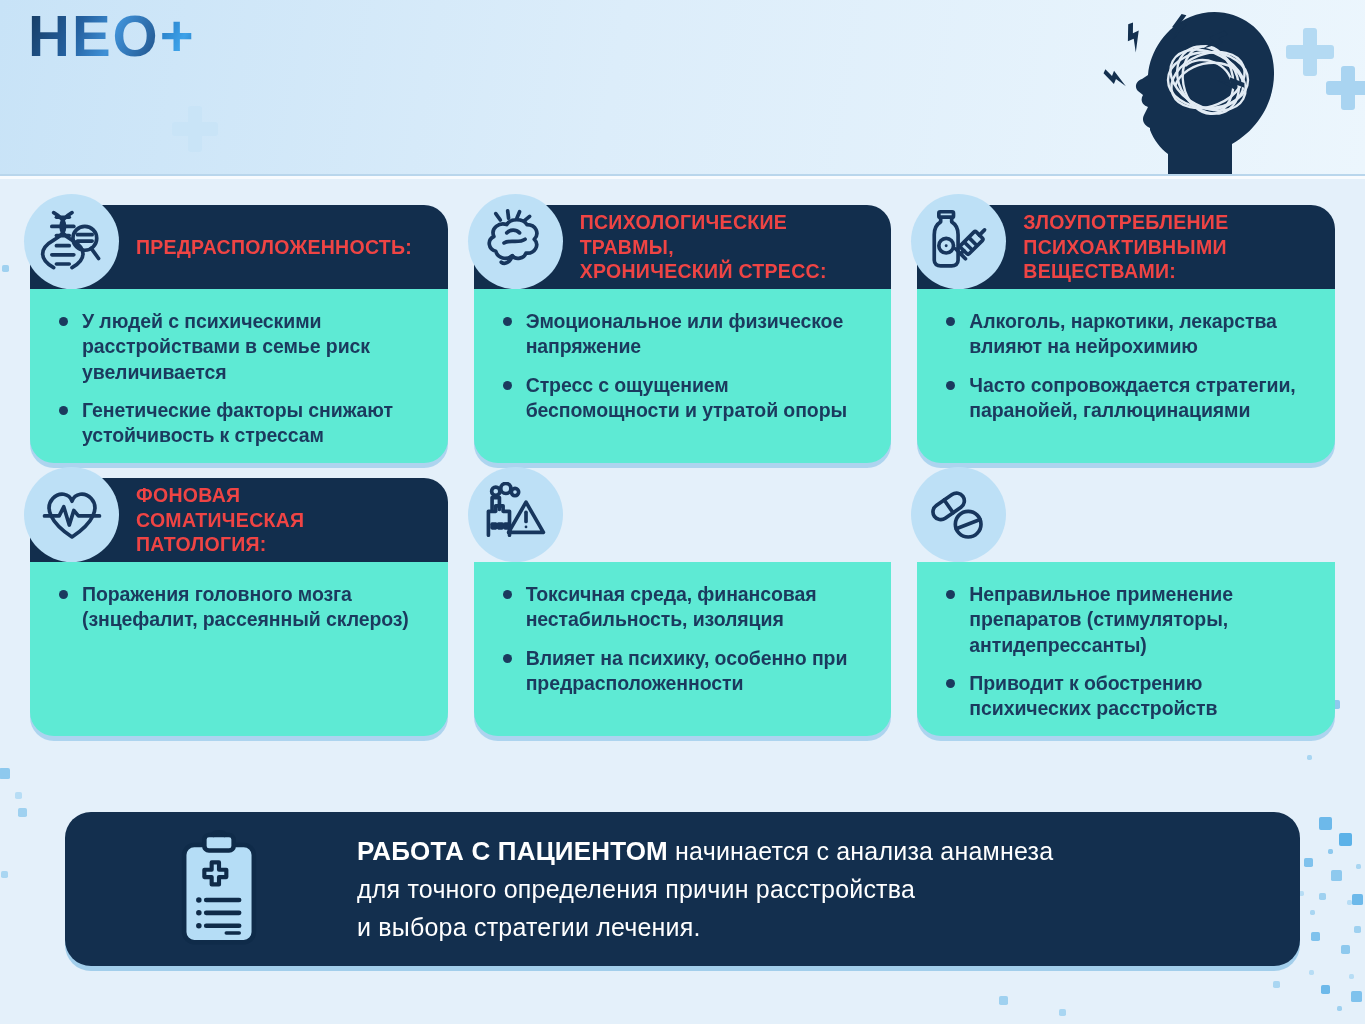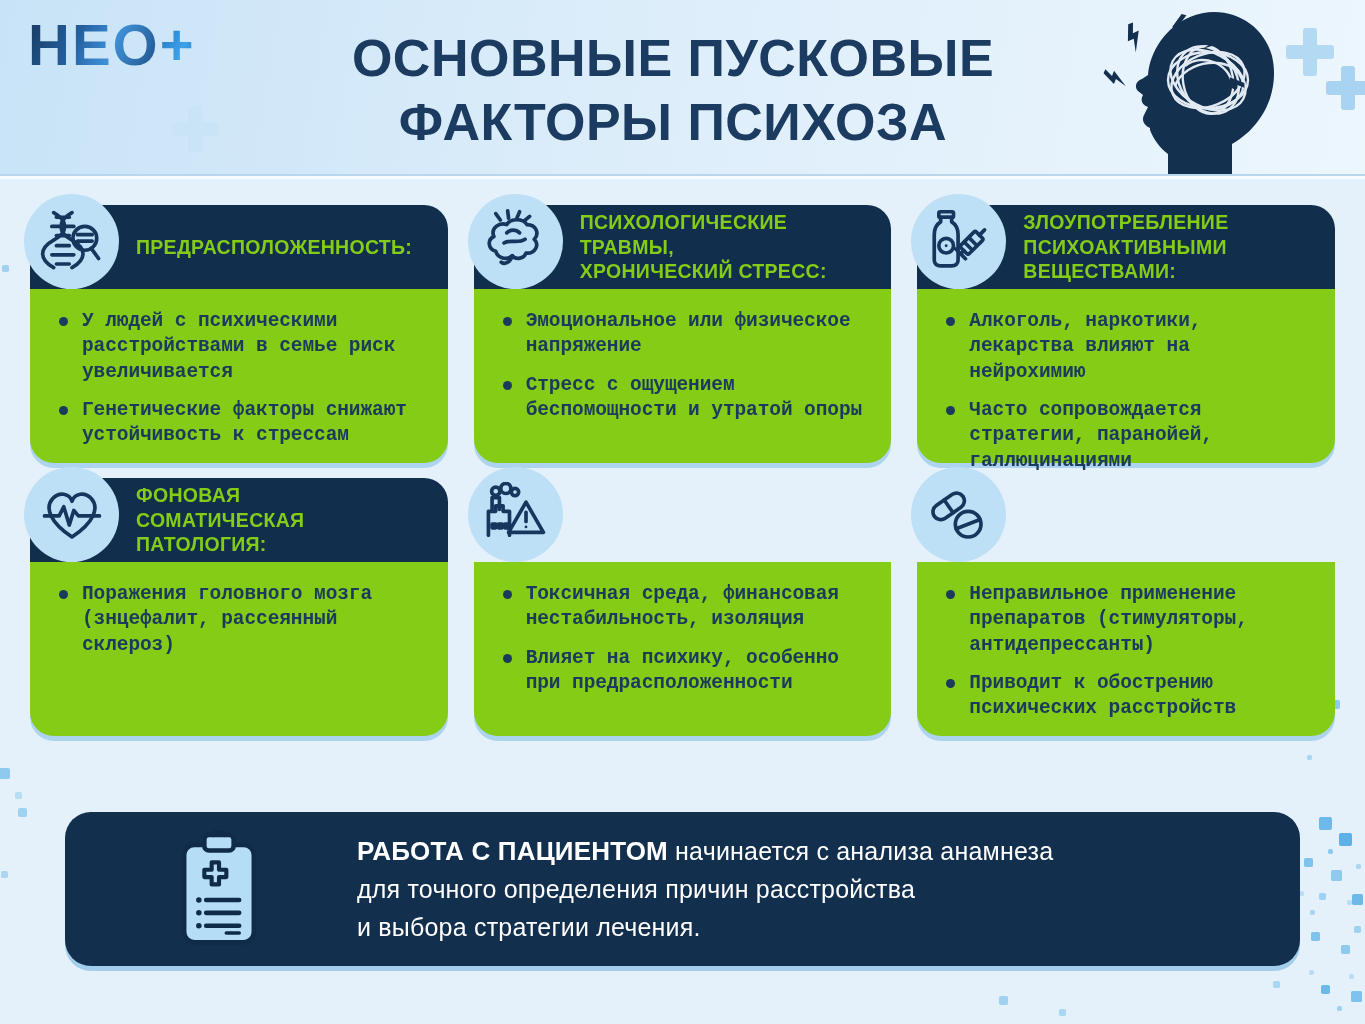--- a/index.html
+++ b/index.html
@@ -13,21 +13,21 @@
 
   
   .header {
     position:absolute; left:0; top:0; width:1365px; height:176px;
     background:linear-gradient(100deg,#c8e3f7 0%,#dcedfa 45%,#ecf6fd 100%);
     border-bottom:2px solid #b9d6ec;
     box-shadow:0 3px 0 rgba(255,255,255,.75);
     overflow:hidden; z-index:2;
   }
   .logo {
-    position:absolute; left:28px; top:16px;
+    position:absolute; left:28px; top:7px;
     font-size:58px; font-weight:900; letter-spacing:2px; line-height:1;
   }
   .logo .logo-word {
     background:linear-gradient(115deg,#16395e 0%,#1f5causes 0%,#24609f 38%,#3f90d6 62%,#1c4a80 100%);
     background:linear-gradient(115deg,#16395e 0%,#24609f 38%,#3f90d6 62%,#1c4a80 100%);
     -webkit-background-clip:text; background-clip:text; color:transparent;
   }
   .logo .logo-plus {
     background:linear-gradient(115deg,#1f6fb8 0%,#3da2e9 60%,#1c6cb4 100%);
     -webkit-background-clip:text; background-clip:text; color:transparent;
@@ -75,29 +75,28 @@
     column-gap:26px; row-gap:15px; z-index:3;
   }
   .card { position:relative; height:258px; }
   .card-band {
     position:absolute; left:0; top:0; right:0; height:84px;
     background:#122e4d; border-radius:24px 24px 0 0;
     display:flex; align-items:center;
     padding:6px 14px 6px 106px;
   }
   .card-title {
-    color:#84cc16; font-size:19.5px; font-weight:700;
+    color:#ef4444; font-size:19.5px; font-weight:700;
     line-height:1.26; letter-spacing:.3px; text-transform:uppercase;
   }
   .card-body {
     position:absolute; left:0; top:84px; right:0; bottom:0;
-    background:#84cc16; border-radius:0 0 24px 24px;
+    background:#5eead4; border-radius:0 0 24px 24px;
     box-shadow:0 5px 0 rgba(166,208,237,.9);
     padding:20px 18px 12px 22px;
-    font-family:Liberation Mono, monospace;
   }
   .icon-circle {
     position:absolute; left:-6px; top:-11px; width:95px; height:95px;
     background:#bde0f6; border-radius:50%; z-index:4;
     display:flex; align-items:center; justify-content:center;
   }
   .icon-circle svg { width:66px; height:66px; }
   .ic { stroke:#17365d; stroke-width:4; fill:none; stroke-linecap:round; stroke-linejoin:round; }
   .icf { fill:#17365d; stroke:none; }
   .bullets { list-style:none; }
@@ -128,22 +127,20 @@
 </head>
 <body>
 
 <div class="page">
 
   <span class="dots"></span>
 
   <div class="header">
     <div class="logo"><span class="logo-word">НЕО</span><span class="logo-plus">+</span></div>
 
-    <h1 class="main-title preline">ОСНОВНЫЕ ПУСКОВЫЕ
-ФАКТОРЫ ПСИХОЗА</h1>
 
     <div class="plus" style="left:172px;top:106px;width:46px;height:46px;color:#c9e4f7;"></div>
     <div class="plus" style="left:1286px;top:28px;width:48px;height:48px;color:#b4daf3;"></div>
     <div class="plus" style="left:1326px;top:66px;width:44px;height:44px;color:#a9d4f1;"></div>
 
     <svg class="head-art" viewBox="0 0 210 180">
       <path fill="#14304f" d="M78,180 L78,150 C70,144 64,136 60,126 L60,124 C55,122 51,117 54,111 L58,103 C52,101 50,96 53,91 L48,87 C44,83 46,77 52,75 L58,71 C60,47 76,23 100,13 C134,-1 172,16 182,52 C190,86 174,122 142,140 L142,180 Z"></path>
       <g stroke="#eef6fd" stroke-width="2.4" fill="none" opacity=".95">
         <ellipse cx="118" cy="76" rx="40" ry="28"></ellipse>
         <ellipse cx="118" cy="76" rx="40" ry="27" transform="rotate(28 118 76)"></ellipse>

